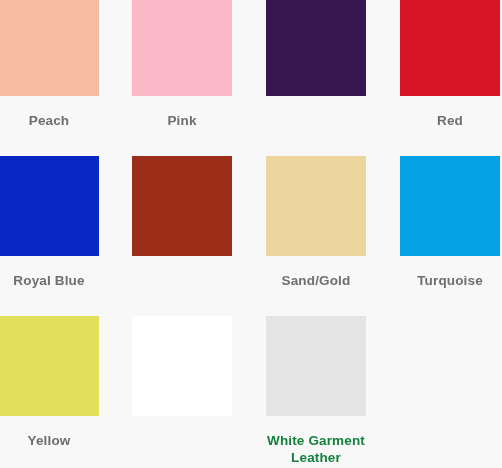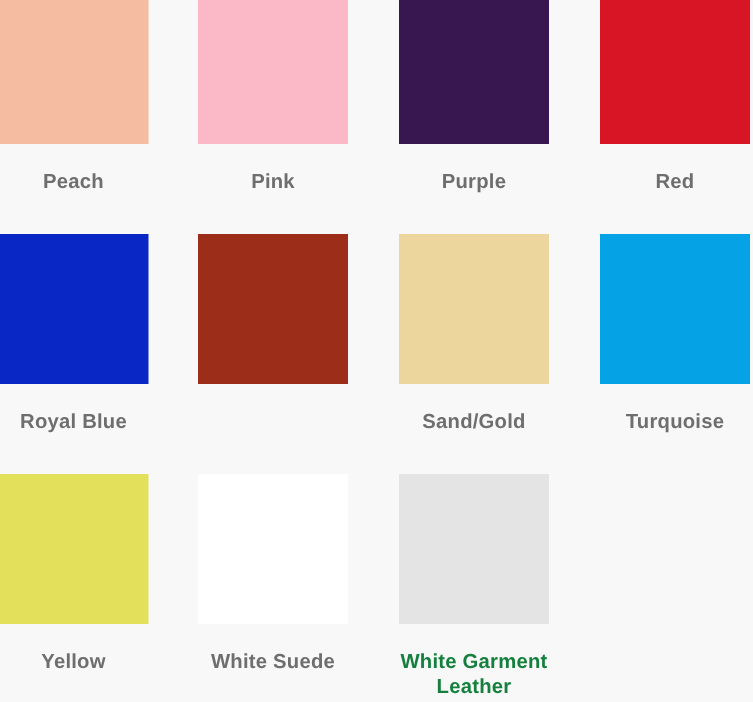--- a/index.html
+++ b/index.html
@@ -76,21 +76,20 @@
     <span class="swatch-label" style="color: rgb(110, 110, 110);">Peach</span>
   </div>
 
   <div class="swatch-cell col-2 row-1">
     <span class="swatch-chip" style="background-color: rgb(251, 184, 198);"></span>
     <span class="swatch-label" style="color: rgb(110, 110, 110);">Pink</span>
   </div>
 
   <div class="swatch-cell col-3 row-1">
     <span class="swatch-chip" style="background-color: rgb(56, 22, 80);"></span>
-    <span class="swatch-label" style="color: rgb(110, 110, 110);">Purple</span>
   </div>
 
   <div class="swatch-cell col-4 row-1">
     <span class="swatch-chip" style="background-color: rgb(215, 21, 37);"></span>
     <span class="swatch-label" style="color: rgb(110, 110, 110);">Red</span>
   </div>
 
   <div class="swatch-cell col-1 row-2">
     <span class="swatch-chip" style="background-color: rgb(8, 39, 196);"></span>
     <span class="swatch-label" style="color: rgb(110, 110, 110);">Royal Blue</span>
@@ -110,21 +109,20 @@
     <span class="swatch-label" style="color: rgb(110, 110, 110);">Turquoise</span>
   </div>
 
   <div class="swatch-cell col-1 row-3">
     <span class="swatch-chip" style="background-color: rgb(227, 225, 91);"></span>
     <span class="swatch-label" style="color: rgb(110, 110, 110);">Yellow</span>
   </div>
 
   <div class="swatch-cell col-2 row-3">
     <span class="swatch-chip" style="background-color: rgb(255, 255, 255);"></span>
-    <span class="swatch-label" style="color: rgb(110, 110, 110);">White Suede</span>
   </div>
 
   <div class="swatch-cell col-3 row-3">
     <span class="swatch-chip" style="background-color: rgb(228, 228, 228);"></span>
     <span class="swatch-label" style="color: #15803d;">White Garment Leather</span>
   </div>
 
 </div>
 
 </body></html>

